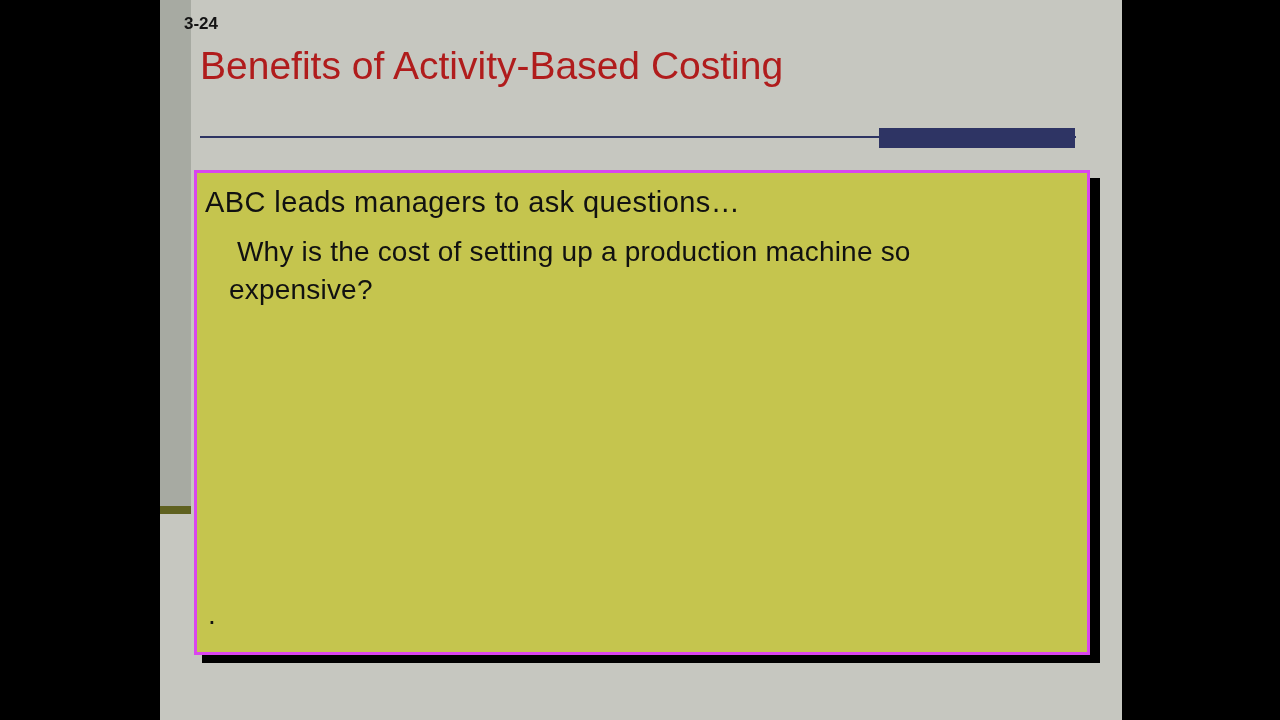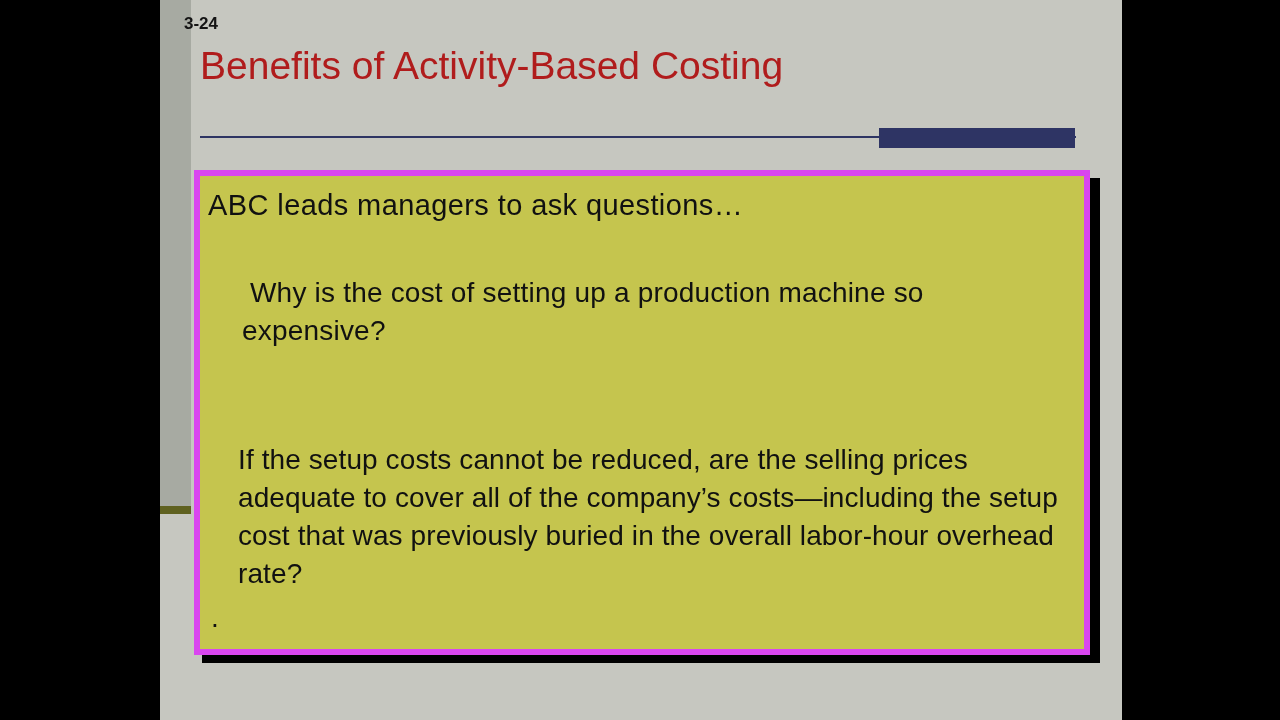--- a/index.html
+++ b/index.html
@@ -104,21 +104,21 @@
   }
 
   
   #content-box {
     position: absolute;
     left: 34px;
     top: 170px;
     width: 896px;
     height: 485px;
     background: #c5c54e;
-    border: 6px solid #d946ef;
+    border: 3px solid #d946ef;
     box-sizing: border-box;
   }
 
   .body-line {
     color: #111111;
     font-size: 28px;
     line-height: 38px;
     white-space: pre-wrap;
   }
 
@@ -128,25 +128,24 @@
     top: 10px;
     width: 870px;
     font-size: 29px;
     line-height: 38px;
     color: #111111;
     letter-spacing: 0.4px;
   }
 
   #q1 {
     position: absolute;
-    left: 42px;
+    left: 32px;
     top: 60px;
     width: 830px;
     letter-spacing: 0.2px;
-    margin-top: 38px;
   }
 
   #q2 {
     position: absolute;
     left: 38px;
     top: 181px;
     width: 830px;
     letter-spacing: 0.2px;
   }
 
@@ -196,21 +195,20 @@
 
     <div id="content-shadow"></div>
 
     <div id="content-box">
 
       <div id="lead-in">ABC leads managers to ask questions…</div>
 
       <div id="q1" class="body-line"> Why is the cost of setting up a production machine so expensive?</div>
 
 
-      <div id="q3" class="body-line">If the setup costs cannot be reduced, are the selling prices adequate to cover all of the company’s costs—including the setup cost that was previously buried in the overall labor-hour overhead rate?</div>
 
       <div id="trailing-dot">.</div>
 
     </div>
 
   </div>
 
   <div class="letterbox" id="bar-left"></div>
   <div class="letterbox" id="bar-right"></div>
 

